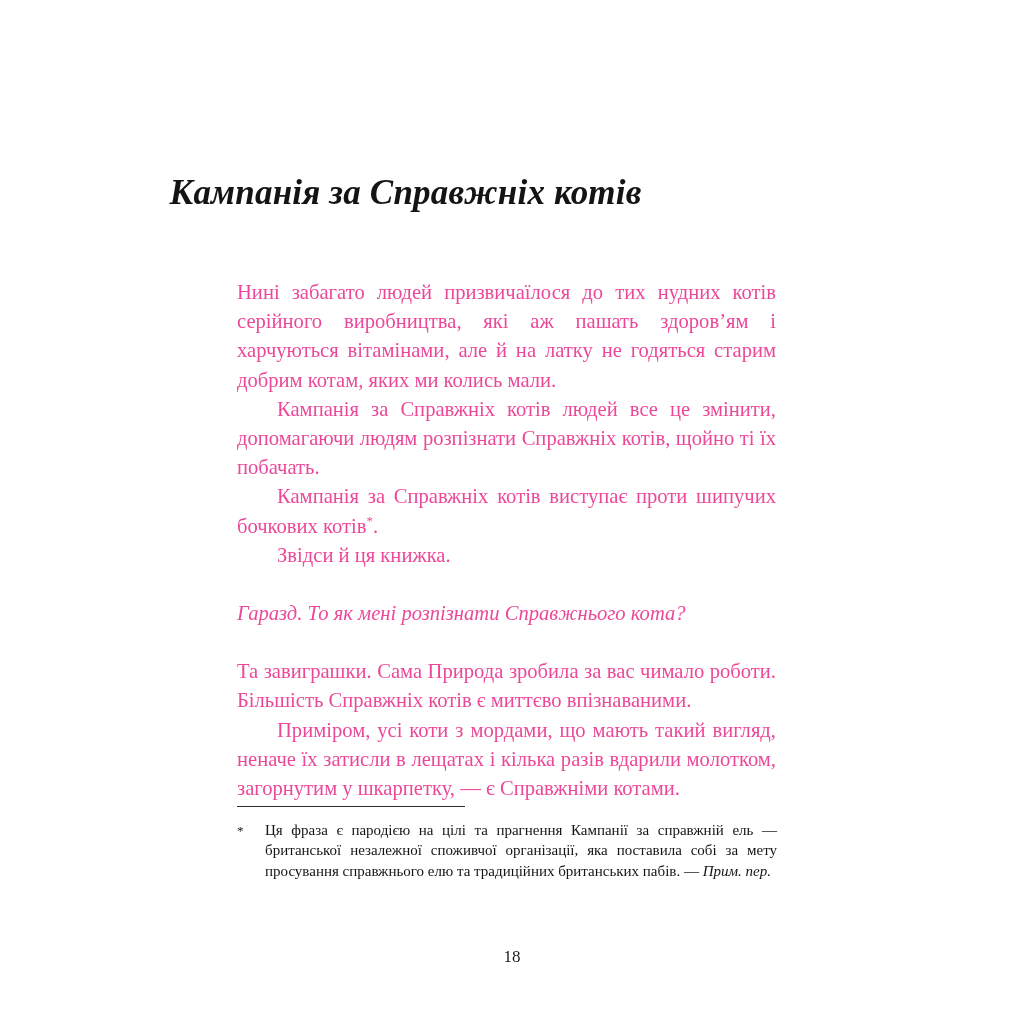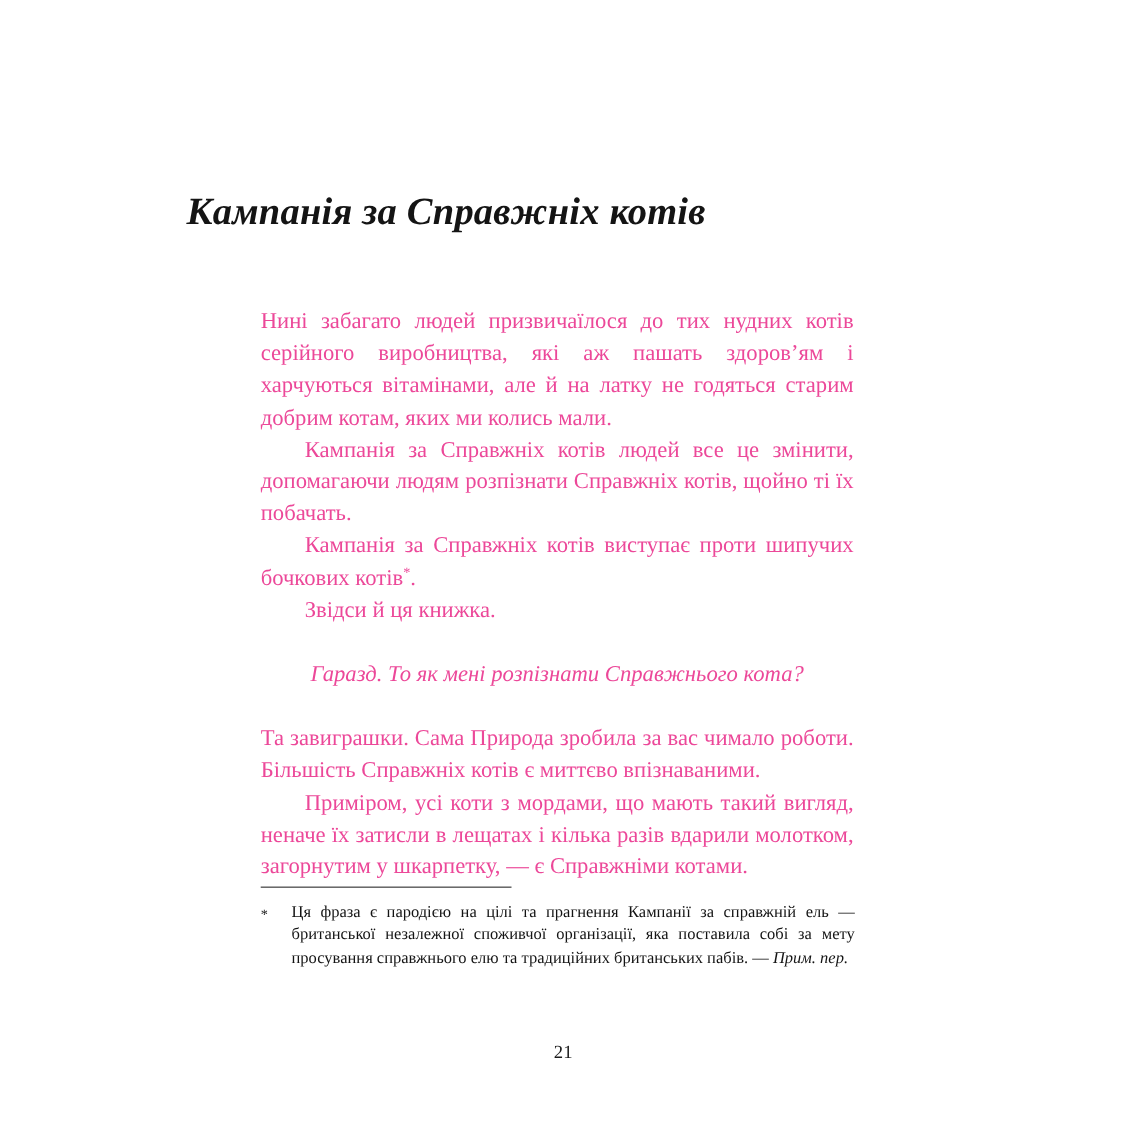--- a/index.html
+++ b/index.html
@@ -52,21 +52,21 @@
     color: #ec4899;
     hyphens: manual;
   }
 
   .para.indent {
     text-indent: 40px;
   }
 
   .para.question {
     font-style: italic;
-    text-align: center;
+    text-align: left;
     margin-top: 29px;
   }
 
   .para.answer {
     margin-top: 29px;
   }
 
   .fn-marker {
     font-size: 13px;
     vertical-align: super;
@@ -142,15 +142,15 @@
 
     <p class="para indent">Приміром, усі коти з мордами, що мають такий вигляд, неначе їх затисли в лещатах і кілька разів вдарили молотком, загорнутим у шкарпетку, — є Справжніми котами.</p>
 
   </div>
 
   <div class="footnote-zone">
     <div class="footnote-rule"></div>
     <div class="footnote"><span class="footnote-star">*</span><span>Ця фраза є пародією на цілі та прагнення Кампанії за справжній ель — британської незалежної споживчої організації, яка поставила собі за мету просування справжнього елю та традиційних британських пабів. — </span><em>Прим. пер.</em></div>
   </div>
 
-  <div class="page-number">21</div>
+  <div class="page-number">18</div>
 
 </div>
 
 </body></html>

